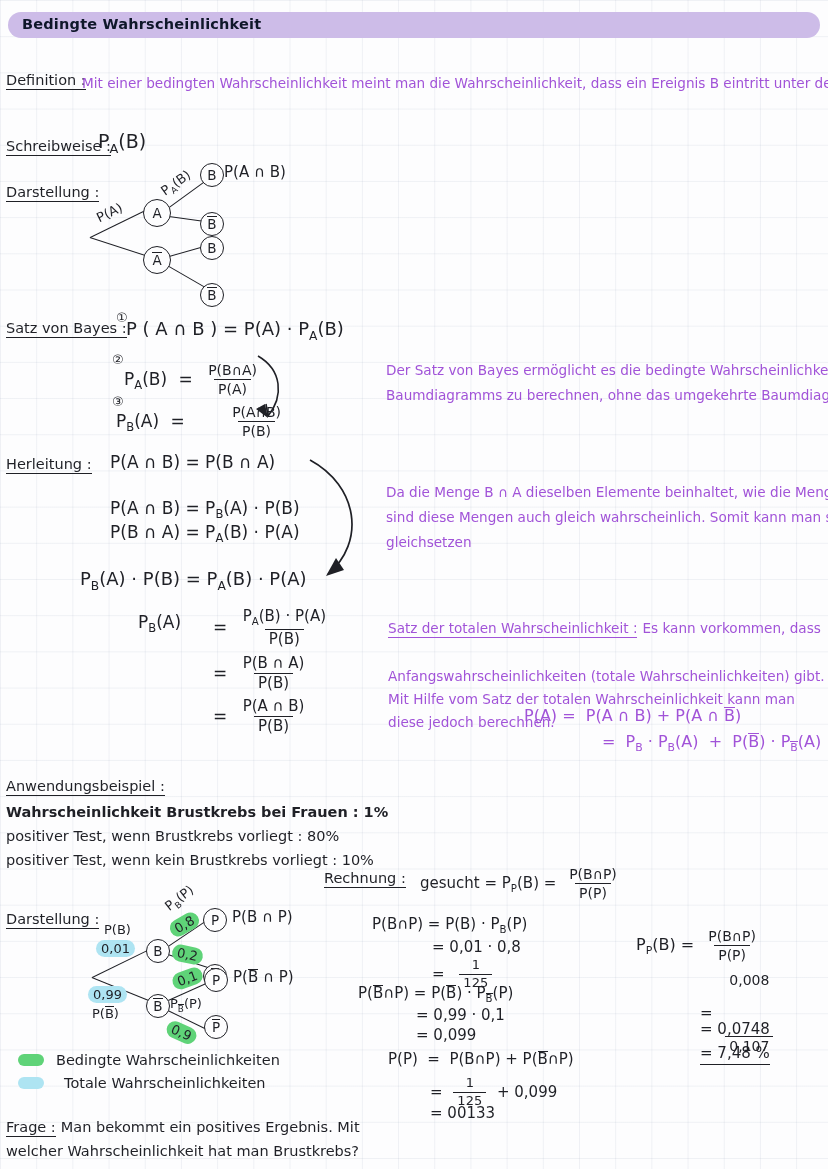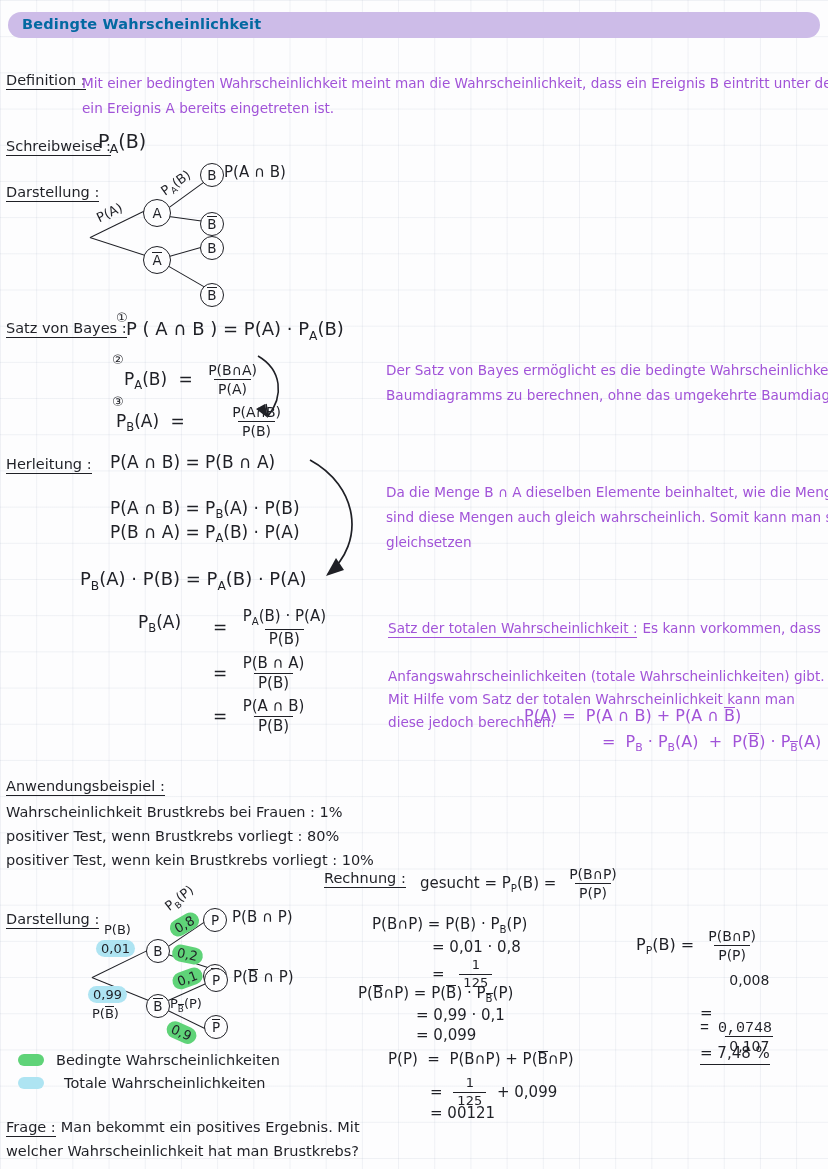--- a/index.html
+++ b/index.html
@@ -16,21 +16,21 @@
   .pg{position:absolute;left:0;top:0;width:828px;height:1169px;}
   .abs{position:absolute;}
 
   
   .titlebar{
     left:8px;top:12px;width:812px;height:26px;
     background:#cdbce8;border-radius:13px;
   }
   .titletext{
     left:22px;top:16px;font-size:14.5px;font-weight:bold;letter-spacing:.2px;
-    color:#0369a1;white-space:nowrap;
+    color:#0f172a;white-space:nowrap;
   }
 
   
   .lbl{font-size:14.5px;white-space:nowrap;color:#1f2026;}
   .lbl-u{font-size:14.5px;white-space:nowrap;color:#1f2026;
          border-bottom:1.4px solid #1f2026;padding-bottom:1px;}
   .purple{color:#a153d8;}
   .purple-u{color:#a153d8;border-bottom:1.4px solid #a153d8;padding-bottom:1px;}
   .ptxt{font-size:13.6px;color:#a153d8;white-space:nowrap;line-height:25px;}
   .math{font-family:"DejaVu Sans", sans-serif;font-size:17px;white-space:nowrap;color:#1f2026;}
@@ -63,21 +63,20 @@
 </head>
 <body>
 
 <div class="pg">
 
   <div class="abs titlebar"></div>
   <div class="abs titletext">Bedingte Wahrscheinlichkeit</div>
 
   <div class="abs lbl-u" style="left:6px;top:72px;">Definition :</div>
   <div class="abs ptxt" style="left:82px;top:71px;">Mit einer bedingten Wahrscheinlichkeit meint man die Wahrscheinlichkeit, dass ein Ereignis B eintritt unter der Bedingung, dass</div>
-  <div class="abs ptxt" style="left:82px;top:96px;">ein Ereignis A bereits eingetreten ist.</div>
 
   <div class="abs lbl-u" style="left:6px;top:138px;">Schreibweise :</div>
   <div class="abs math math-lg" style="left:98px;top:130px;">
     <span>P</span><sub>A</sub><span>(B)</span>
   </div>
 
   <div class="abs lbl-u" style="left:6px;top:184px;">Darstellung :</div>
 
   <div class="abs" style="left:0;top:0;width:300px;height:320px;">
 
@@ -207,21 +206,21 @@
   <div class="abs ptxt" style="left:388px;top:710px;">diese jedoch berechnen.</div>
 
   <div class="abs purple" style="left:524px;top:706px;font-size:16px;white-space:nowrap;">
     P(A) =&nbsp; P(A ∩ B) + P(A ∩ <span class="ov">B</span>)
   </div>
   <div class="abs purple" style="left:602px;top:732px;font-size:16px;white-space:nowrap;">
     =&nbsp; P<sub>B</sub> · P<sub>B</sub>(A)&nbsp; +&nbsp; P(<span class="ov">B</span>) · P<sub><span class="ov">B</span></sub>(A)
   </div>
 
   <div class="abs lbl-u" style="left:6px;top:778px;">Anwendungsbeispiel :</div>
-  <div class="abs lbl" style="left:6px;top:804px;">Wahrscheinlichkeit Brustkrebs bei Frauen : 1%</div>
+  <div class="abs lbl" style="left:6px;top:804px;font-weight:bold;">Wahrscheinlichkeit Brustkrebs bei Frauen : 1%</div>
   <div class="abs lbl" style="left:6px;top:828px;">positiver Test, wenn Brustkrebs vorliegt : 80%</div>
   <div class="abs lbl" style="left:6px;top:852px;">positiver Test, wenn kein Brustkrebs vorliegt : 10%</div>
 
   <div class="abs lbl-u" style="left:6px;top:911px;">Darstellung :</div>
 
   <div class="abs" style="left:0;top:860px;width:340px;height:180px;">
 
     <div class="edge" style="left:92px;top:117px;width:64px;transform:rotate(-26deg);"></div>
     <div class="edge" style="left:92px;top:117px;width:64px;transform:rotate(22deg);"></div>
 
@@ -318,32 +317,32 @@
     P(P)&nbsp; =&nbsp; P(B∩P) + P(<span class="ov">B</span>∩P)
   </div>
   <div class="abs math" style="left:430px;top:1076px;font-size:15px;">
     <span>=</span>
     <span class="frac" style="font-size:13px;margin:0 6px;">
       <span class="num">1</span>
       <span class="den">125</span>
     </span>
     <span>+  0,099</span>
   </div>
-  <div class="abs math" style="left:430px;top:1104px;font-size:15px;">=  00121</div>
+  <div class="abs math" style="left:430px;top:1104px;font-size:15px;">=  00133</div>
 
   <div class="abs math" style="left:636px;top:928px;font-size:16px;">
     <span>P</span><sub>P</sub><span>(B) =</span>
     <span class="frac" style="font-size:14px;margin-left:5px;">
       <span class="num">P(B∩P)</span>
       <span class="den">P(P)</span>
     </span>
   </div>
   <div class="abs math" style="left:700px;top:972px;font-size:15px;">
     <span>=</span>
     <span class="frac" style="font-size:14px;margin-left:8px;gap:47px;">
       <span class="num">0,008</span>
       <span class="den">0,107</span>
     </span>
   </div>
-  <div class="abs math" style="left:700px;top:1020px;font-size:15px;font-family:Liberation Mono, monospace;">= 0,0748</div>
+  <div class="abs math" style="left:700px;top:1020px;font-size:15px;">= 0,0748</div>
   <div class="abs math dbl-ul" style="left:700px;top:1044px;font-size:15px;">= 7,48 %</div>
 
 </div>
 
 </body></html>

